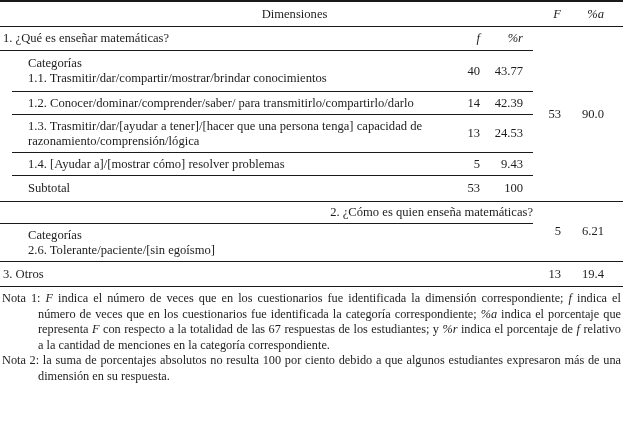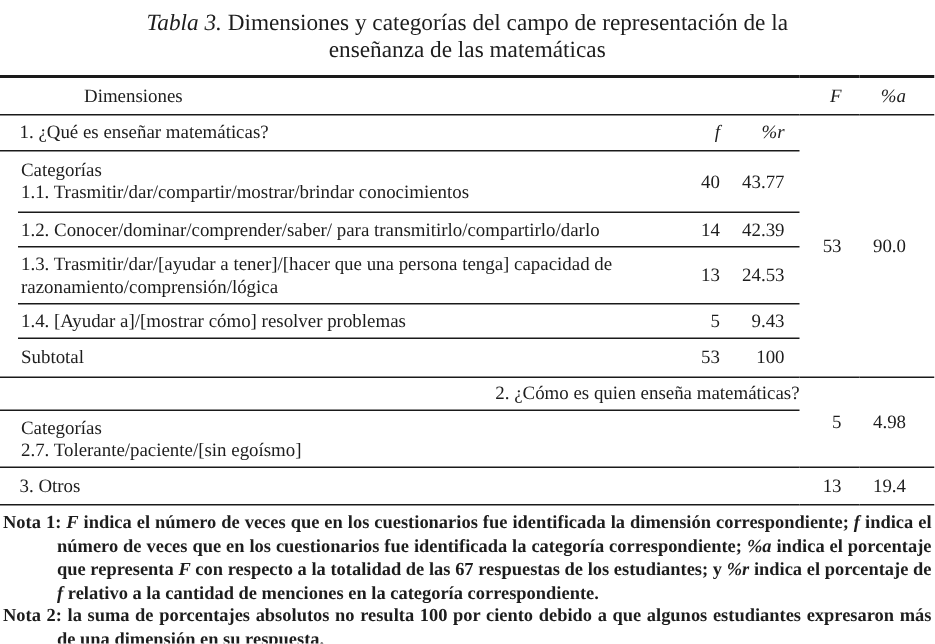--- a/index.html
+++ b/index.html
@@ -33,59 +33,57 @@
   }
   
   .bt{border-top:2px solid #1a1a1a;}
   .rb{border-bottom:1px solid #1a1a1a;}
   .rel{position:relative;}
   .irule{
     position:absolute;left:12px;right:0;bottom:0;height:0;
     border-bottom:1px solid #1a1a1a;
   }
   
-  .dim{padding-left:13px;}
-  .cat{padding-left:14px;margin-top:20px;}
+  .dim{padding-left:3px;}
+  .cat{padding-left:28px;margin-top:20px;}
   .num{text-align:right;font-variant-numeric:lining-nums;}
   .fc{padding-right:2px;}
   .prc{padding-right:10px;}
   .Fc{padding-right:12px;}
   .pac{padding-right:19px;}
   .it{font-style:italic;}
-  .dim-h{text-align:left;padding-left:56px;}
+  .dim-h{text-align:center;padding-left:56px;}
   .ln{display:block;}
   
   tr.h24 td{height:24px;}
   tr.h23 td{height:23px;}
   tr.h40 td{height:40px;}
   tr.h22 td{height:22px;}
   tr.h37 td{height:37px;}
   tr.h25 td{height:25px;}
   tr.h21 td{height:21px;text-align:right;}
   
   .notes{
     margin-top:4px;
     padding:0 2px 0 2px;
     font-size:12.3px;
     line-height:15.5px;
     text-align:justify;
   }
   .note{
     padding-left:36px;
     text-indent:-36px;
-    font-weight:bold;
   }
   .note i{font-style:italic;}
 </style>
 </head>
 <body>
 
 <div class="page">
 
-  <div class="title"><i>Tabla 3.</i><span> Dimensiones y categorías del campo de representación de la enseñanza de las matemáticas</span></div>
 
   <table>
     <colgroup>
       <col style="width:440px">
         <col style="width:42px">
         <col style="width:51px">
         <col style="width:40px">
         <col style="width:50px">
     </colgroup>
 
@@ -143,27 +141,27 @@
 
     <tr class="h25">
       <td class="dim cat rb">Subtotal</td>
       <td class="num rb fc">53</td>
       <td class="num rb prc">100</td>
     </tr>
 
     <tr class="h21">
       <td colspan="3" class="dim rb">2. ¿Cómo es quien enseña matemáticas?</td>
       <td class="num Fc rb" rowspan="2">5</td>
-      <td class="num pac rb" rowspan="2">4.98</td>
+      <td class="num pac rb" rowspan="2">6.21</td>
     </tr>
 
     <tr class="h37">
       <td colspan="3" class="dim cat rb">
         <span class="ln">Categorías</span>
-        <span class="ln">2.7. Tolerante/paciente/[sin egoísmo]</span>
+        <span class="ln">2.6. Tolerante/paciente/[sin egoísmo]</span>
       </td>
     </tr>
 
     <tr class="h24">
       <td colspan="3" class="dim rb">3. Otros</td>
       <td class="num Fc rb">13</td>
       <td class="num pac rb">19.4</td>
     </tr>
   </tbody>
     </table>

